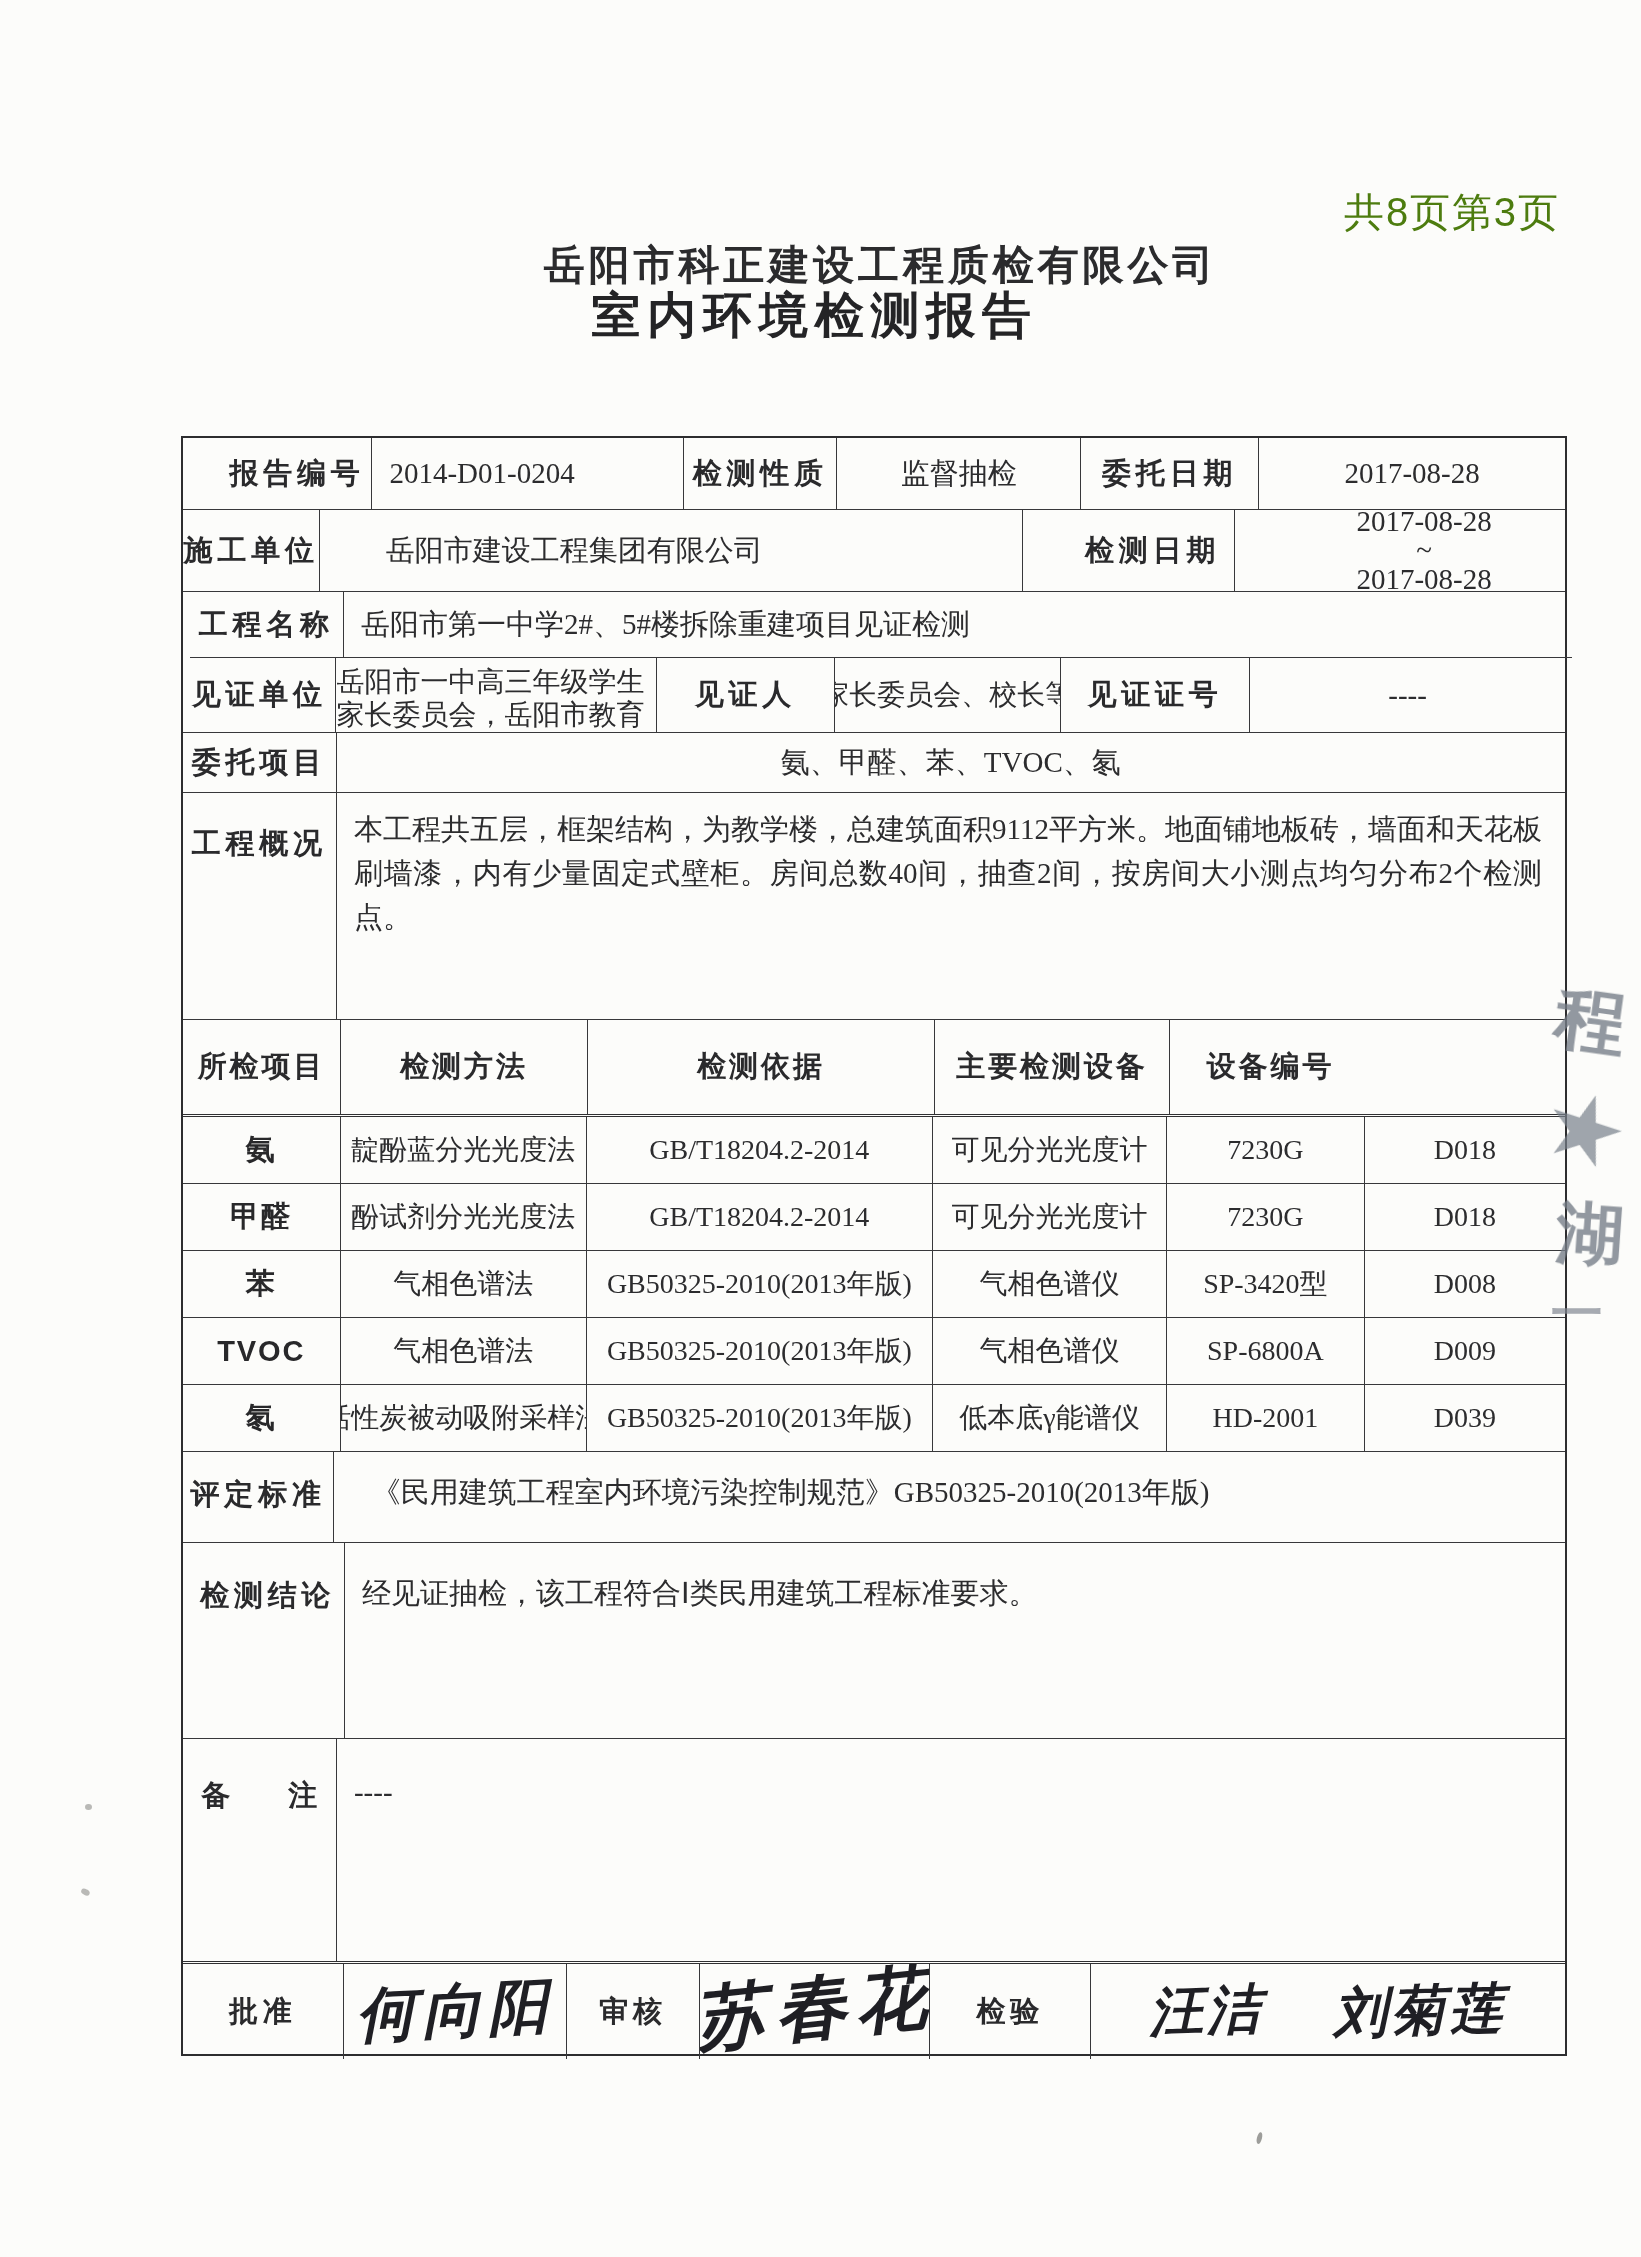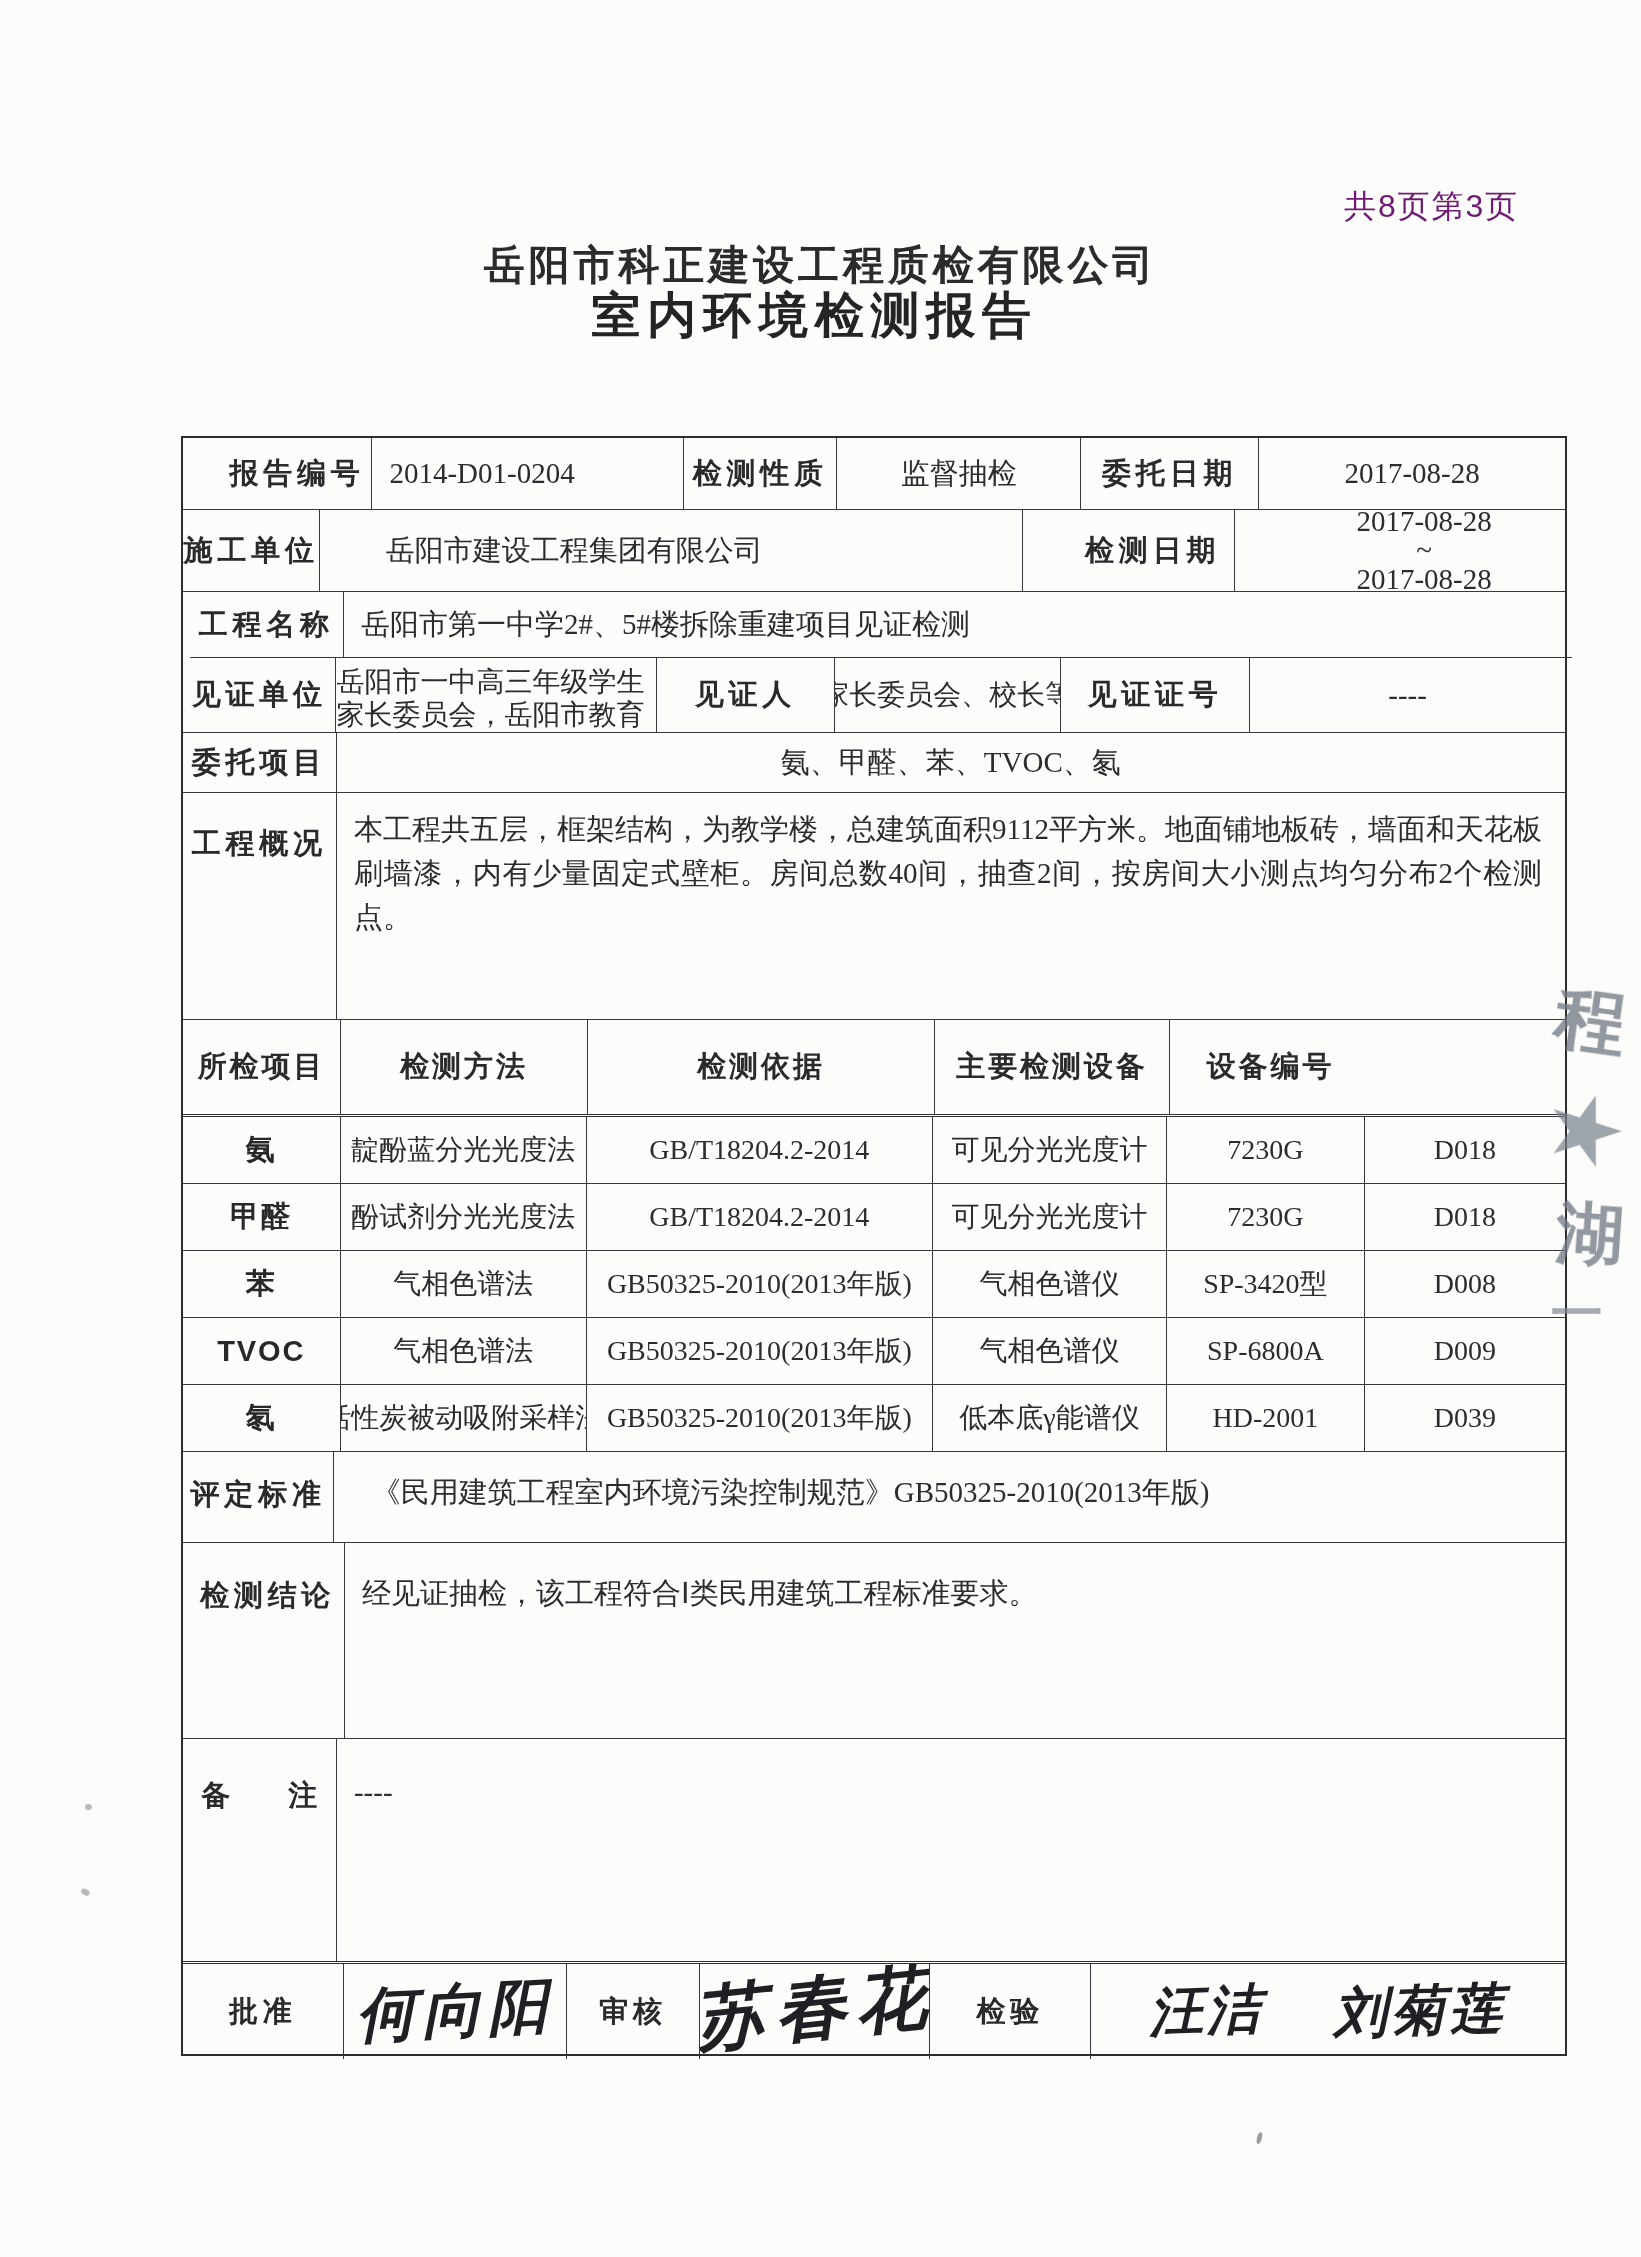--- a/index.html
+++ b/index.html
@@ -8,26 +8,26 @@
     position:relative;
     width:1641px; height:2257px;
     background:#fcfcfa;
     overflow:hidden;
     font-family:"Liberation Sans", sans-serif;
     color:#28282a;
   }
   
   .page-number{
     position:absolute; left:1344px; top:185px;
-    font-size:32px; letter-spacing:1.9px; color:#701a75;
+    font-size:40px; letter-spacing:1.9px; color:#4d7c0f;
     font-family:"Liberation Sans", sans-serif;
   }
   .company-title{
     position:absolute; top:238px; left:50%;
-    transform:translateX(-50%); 
+    transform:translateX(-50%); margin-left:60px;
     font-size:41px; font-weight:bold; letter-spacing:3.9px;
     white-space:nowrap; color:#2b2b2d;
   }
   .report-title{
     position:absolute; top:283px; left:50%;
     transform:translateX(-50%); margin-left:-5.8px;
     font-size:49px; font-weight:bold; letter-spacing:6.8px;
     white-space:nowrap; color:#242426;
   }
   

